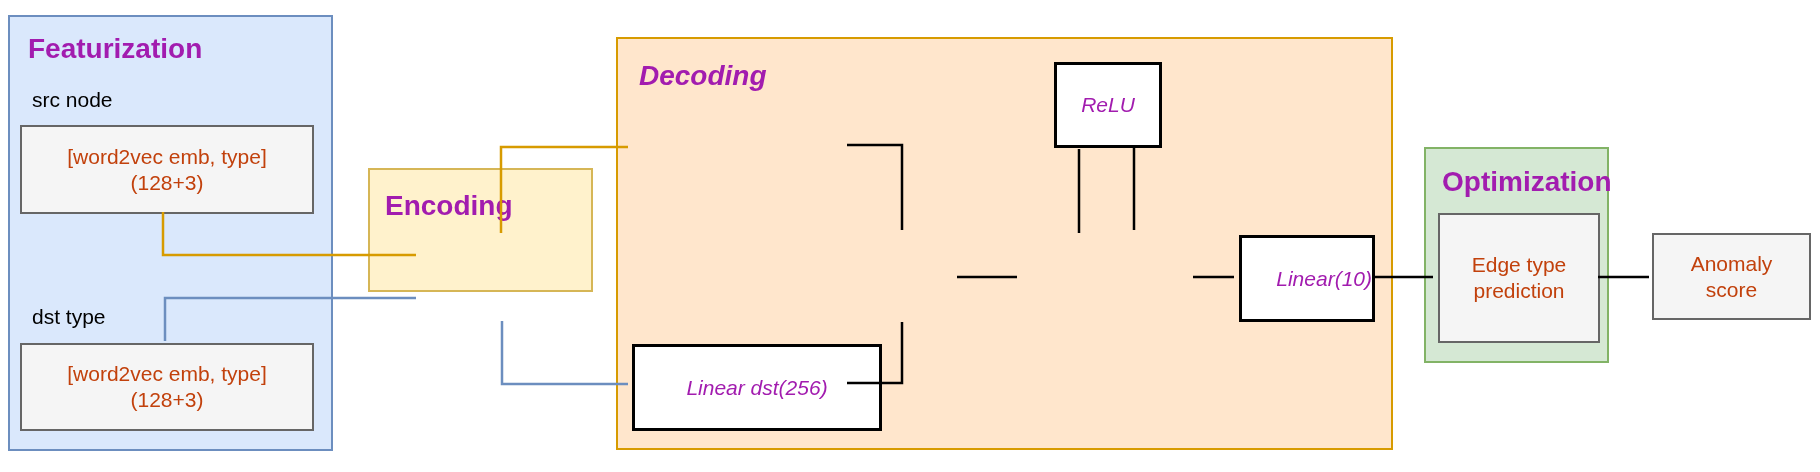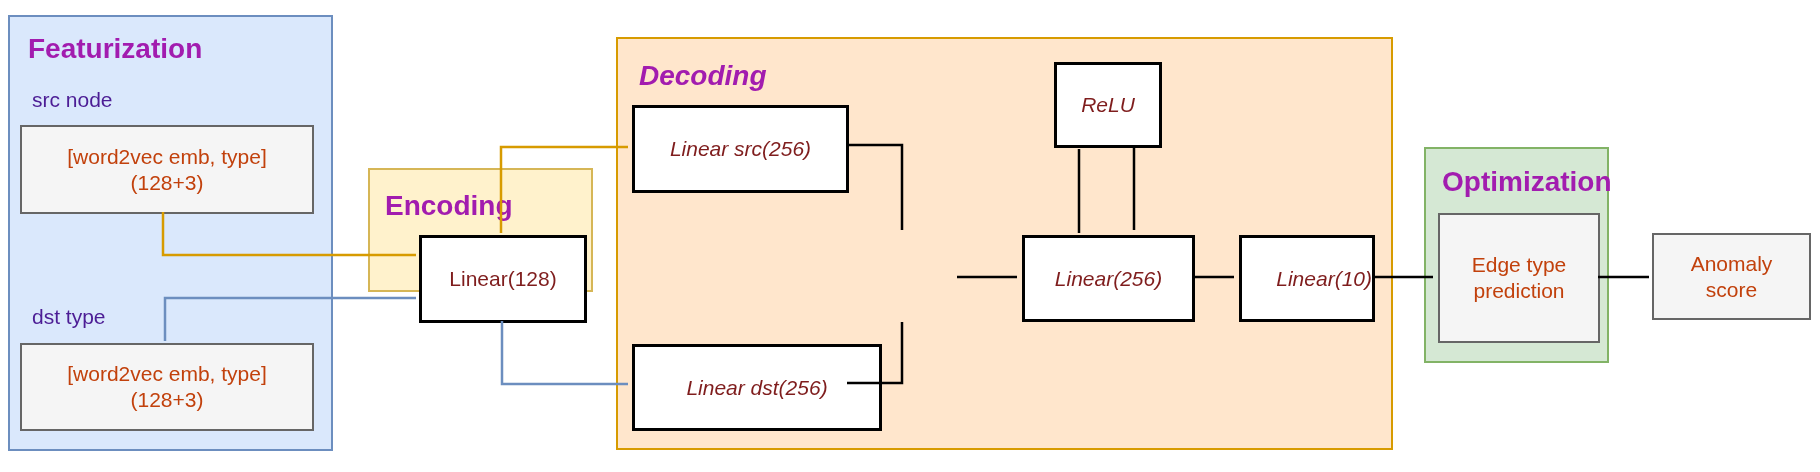--- a/index.html
+++ b/index.html
@@ -7,28 +7,28 @@
     position:relative; width:1820px; height:472px; background:#ffffff;
     font-family:"Liberation Sans", sans-serif; overflow:hidden;
   }
   .container { position:absolute; box-sizing:border-box; border:2px solid; }
   .c-featurization { left:8px;    top:15px;  width:325px; height:436px; background:#dae8fc; border-color:#6c8ebf; }
   .c-encoding      { left:368px;  top:168px; width:225px; height:124px; background:#fff2cc; border-color:#d6b656; }
   .c-decoding      { left:616px;  top:37px;  width:777px; height:413px; background:#ffe6cc; border-color:#d79b00;font-style:italic; }
   .c-optimization  { left:1424px; top:147px; width:185px; height:216px; background:#d5e8d4; border-color:#82b366;padding-left:48px; }
 
   .group-title { position:absolute; font-size:28px; font-weight:bold; color:#a21caf; white-space:nowrap; }
-  .plain-label { position:absolute; font-size:21px; color:#4c1d95; white-space:nowrap; }
+  .plain-label { position:absolute; font-size:21px; color:#000000; white-space:nowrap; }
 
   .node {
     position:absolute; box-sizing:border-box; z-index:2;
     display:flex; flex-direction:column; align-items:center; justify-content:center;
     text-align:center; font-size:21px; line-height:26px; white-space:nowrap;
   }
-  .node-white { background:#ffffff; border:3px solid #000000; color:#7f1d1d; }
+  .node-white { background:#ffffff; border:3px solid #000000; color:#a21caf; }
   .node-gray  { background:#f5f5f5; border:2px solid #666666; color:#c2410c; }
 
   
   .n-src-feat { left:10px; top:108px; width:294px; height:89px; }
   .n-dst-feat { left:10px; top:326px; width:294px; height:88px; }
   
   .n-linear128 { left:49px; top:65px; width:168px; height:88px; }
   
   .n-linear-src { left:14px;  top:66px;  width:217px; height:88px; }
   .n-linear-dst { left:14px;  top:305px; width:250px; height:87px; }
@@ -63,39 +63,30 @@
 
     <div class="plain-label" style="left:22px; top:288px;">dst type</div>
     <div class="node node-gray n-dst-feat">
       <div>[word2vec emb, type]</div>
       <div>(128+3)</div>
     </div>
   </div>
 
   <div class="container c-encoding">
     <div class="group-title" style="left:15px; top:20px;">Encoding</div>
-    <div class="node node-white n-linear128">
-      <div>Linear(128)</div>
-    </div>
   </div>
 
   <div class="container c-decoding">
     <div class="group-title" style="left:21px; top:21px;">Decoding</div>
 
-    <div class="node node-white n-linear-src">
-      <div>Linear src(256)</div>
-    </div>
     <div class="node node-white n-linear-dst">
       <div>Linear dst(256)</div>
     </div>
     <div class="node node-white n-relu">
       <div>ReLU</div>
-    </div>
-    <div class="node node-white n-linear256">
-      <div>Linear(256)</div>
     </div>
     <div class="node node-white n-linear10">
       <div>Linear(10)</div>
     </div>
   </div>
 
   <div class="container c-optimization">
     <div class="group-title" style="left:16px; top:17px;">Optimization</div>
     <div class="node node-gray n-edge-pred">
       <div>Edge type</div>

